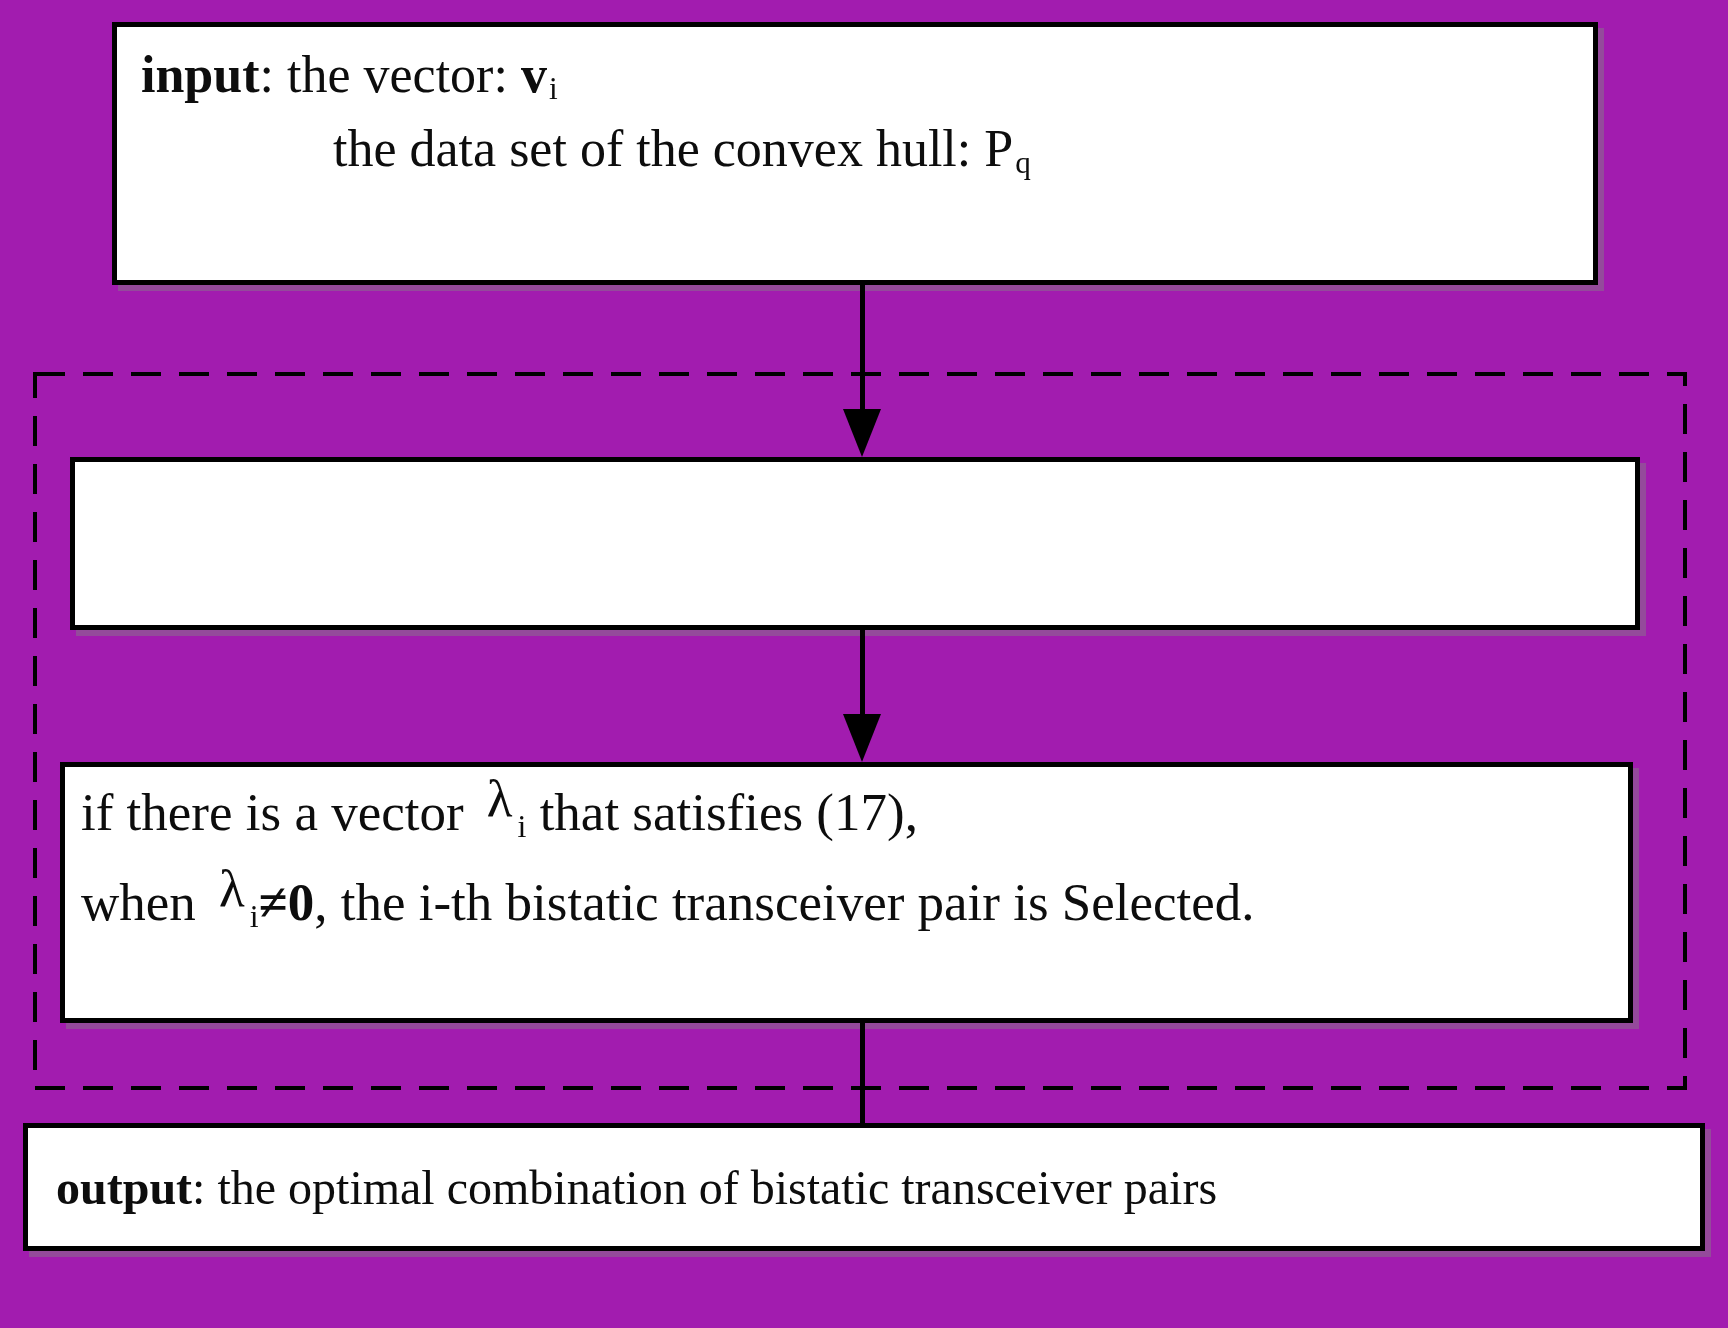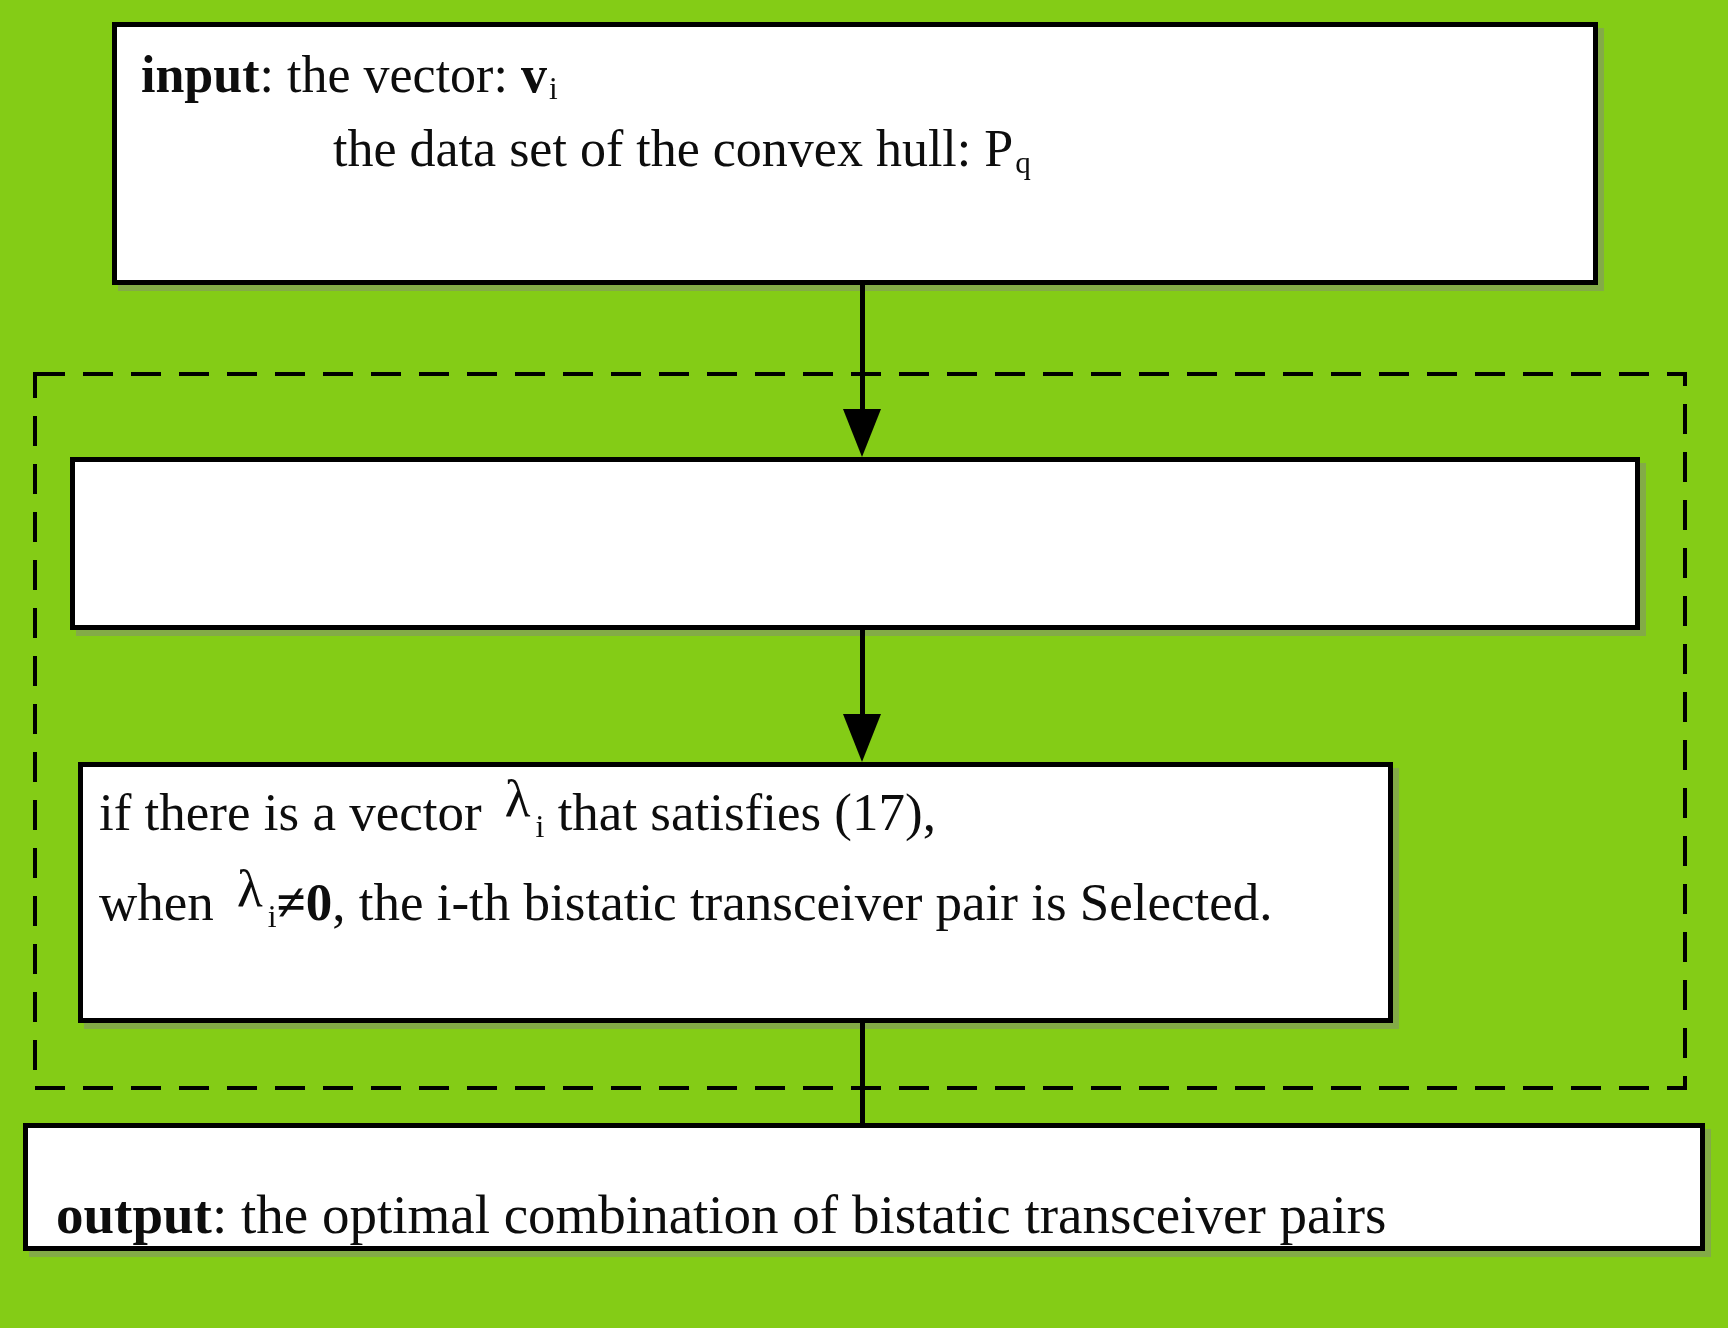--- a/index.html
+++ b/index.html
@@ -1,19 +1,19 @@
 <!DOCTYPE html>
 <html><head>
 <meta charset="utf-8">
 <style>
   html,body{margin:0;padding:0;background:#ffffff;}
   .canvas{
     position:relative;
     width:1728px;height:1328px;
-    background:#84cc16;
+    background:#a21caf;
     font-family:"Liberation Serif","DejaVu Serif",serif;
     color:#0d0d0d;
     overflow:hidden;
   }
   .dashed-svg{position:absolute;left:0;top:0;}
   .box{
     position:absolute;
     box-sizing:border-box;
     border:5px solid #000000;
     background:#ffffff;
@@ -28,30 +28,30 @@
   }
   .box-input .indent{margin-left:192px;}
   
   .box-define{
     left:70px;top:457px;width:1570px;height:173px;
     padding:8px 10px 0 14px;
     font-size:54px;line-height:70px;
   }
   
   .box-condition{
-    left:78px;top:762px;width:1315px;height:261px;
+    left:60px;top:762px;width:1573px;height:261px;
     padding:4px 10px 0 16px;
     font-size:53px;line-height:82px;
   }
   
   .box-output{
     left:23px;top:1123px;width:1682px;height:128px;
-    display:flex;align-items:flex-end;
+    display:flex;align-items:center;
     padding-left:28px;
-    font-size:55px;
+    font-size:48px;
   }
   
   .seg-b{font-weight:bold;}
   .seg-sub{font-size:60%;position:relative;top:0.22em;margin-left:2px;}
   .seg-lam{position:relative;top:-0.26em;margin:0 3px 0 10px;}
   
   .shaft{position:absolute;width:5px;background:#000000;}
   .head{
     position:absolute;width:0;height:0;
     border-left:19px solid transparent;

